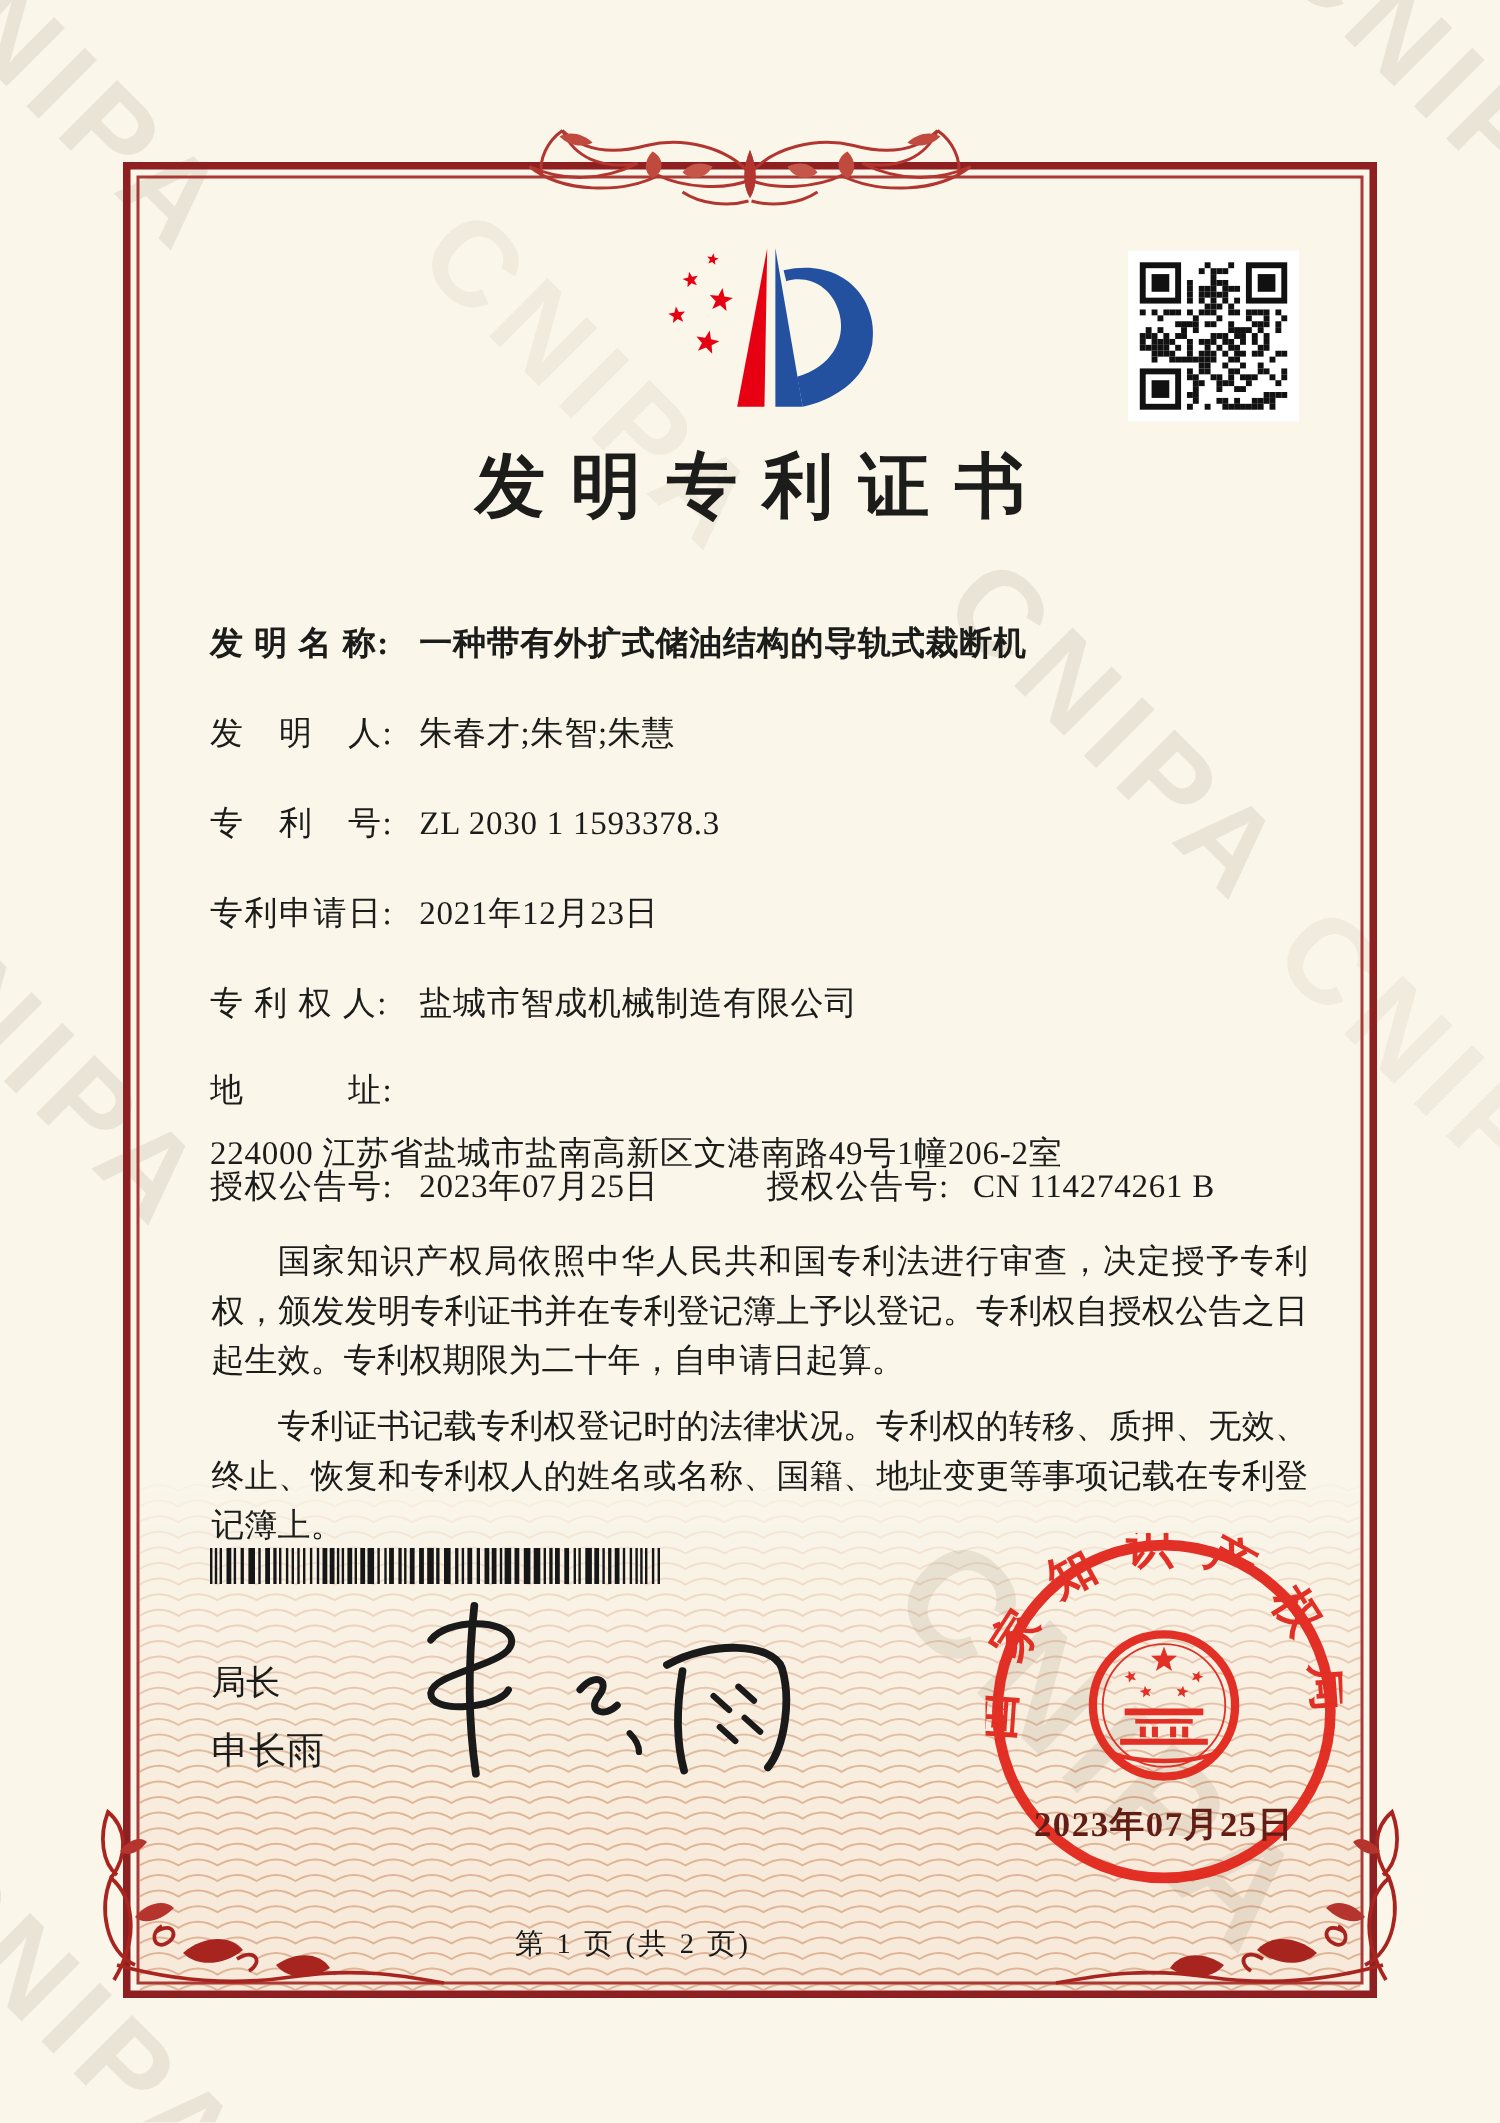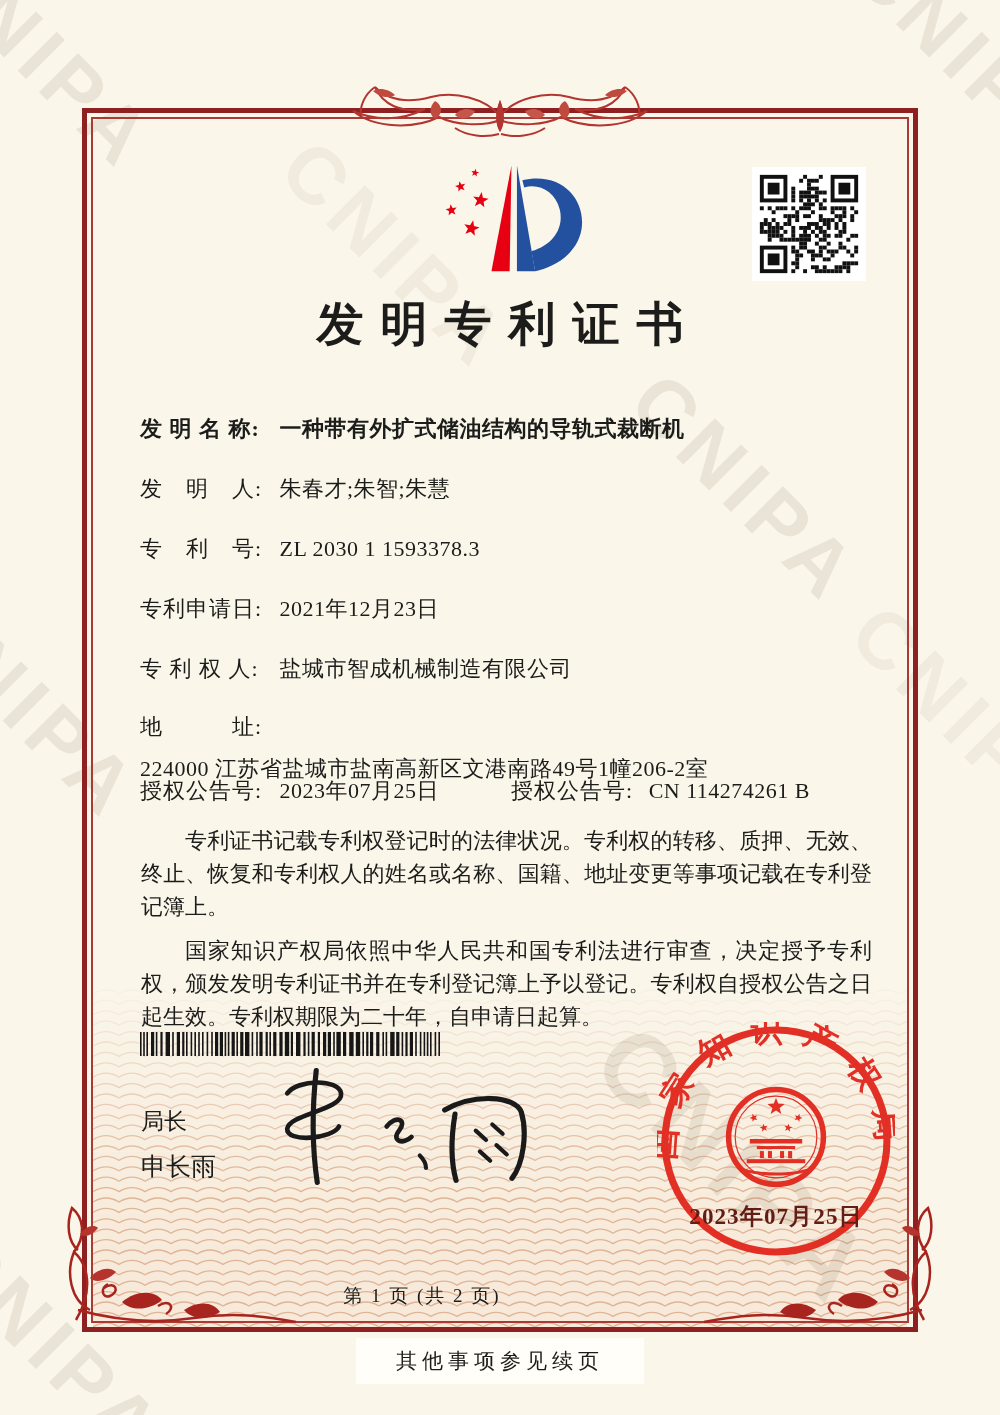--- a/index.html
+++ b/index.html
@@ -459,22 +459,22 @@
       <span class="lbl">授权公告号:</span>
       <span class="val">2023年07月25日</span>
       <span class="pair2">
         <span class="lbl" style="min-width:0;margin-right:10px;">授权公告号:</span>
         <span class="val">CN 114274261 B</span>
       </span>
     </div>
   </div>
 
   <div class="paras">
+    <p>国家知识产权局依照中华人民共和国专利法进行审查，决定授予专利权，颁发发明专利证书并在专利登记簿上予以登记。专利权自授权公告之日起生效。专利权期限为二十年，自申请日起算。</p>
     <p>专利证书记载专利权登记时的法律状况。专利权的转移、质押、无效、终止、恢复和专利权人的姓名或名称、国籍、地址变更等事项记载在专利登记簿上。</p>
-    <p>国家知识产权局依照中华人民共和国专利法进行审查，决定授予专利权，颁发发明专利证书并在专利登记簿上予以登记。专利权自授权公告之日起生效。专利权期限为二十年，自申请日起算。</p>
   </div>
 
   <svg class="barcode" viewBox="0 0 306 24" preserveAspectRatio="none">
     <g id="bar-g">
         <rect x="0" y="0" width="1.6" height="24" fill="#161616"></rect>
         <rect x="3.2" y="0" width="1.6" height="24" fill="#161616"></rect>
         <rect x="6.4" y="0" width="1.6" height="24" fill="#161616"></rect>
         <rect x="11" y="0" width="3.2" height="24" fill="#161616"></rect>
         <rect x="15.8" y="0" width="1.6" height="24" fill="#161616"></rect>
         <rect x="20.4" y="0" width="2.2" height="24" fill="#161616"></rect>
@@ -579,15 +579,14 @@
           <rect x="12" y="14" width="4" height="7"></rect>
         <rect x="-29" y="22" width="58" height="4"></rect>
         <path d="M-34,30 C-20,37 20,37 34,30 L34,33 C20,40 -20,40 -34,33 Z"></path>
       </g>
     </g>
     <text y="82" text-anchor="middle" class="seal-date">2023年07月25日</text>
   </svg>
 
   <div class="page-info">第 1 页 (共 2 页)</div>
 
-  <div class="foot-note">其他事项参见续页</div>
 
 </div>
 
 </body></html>

